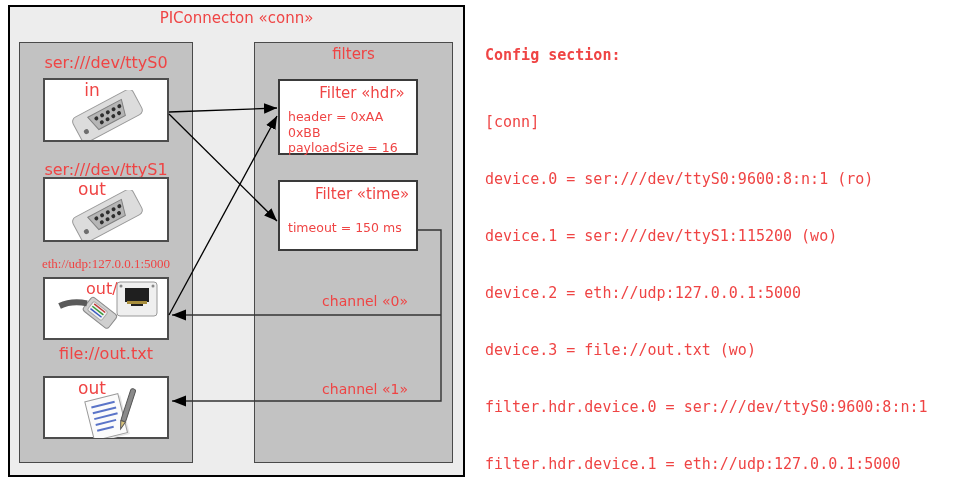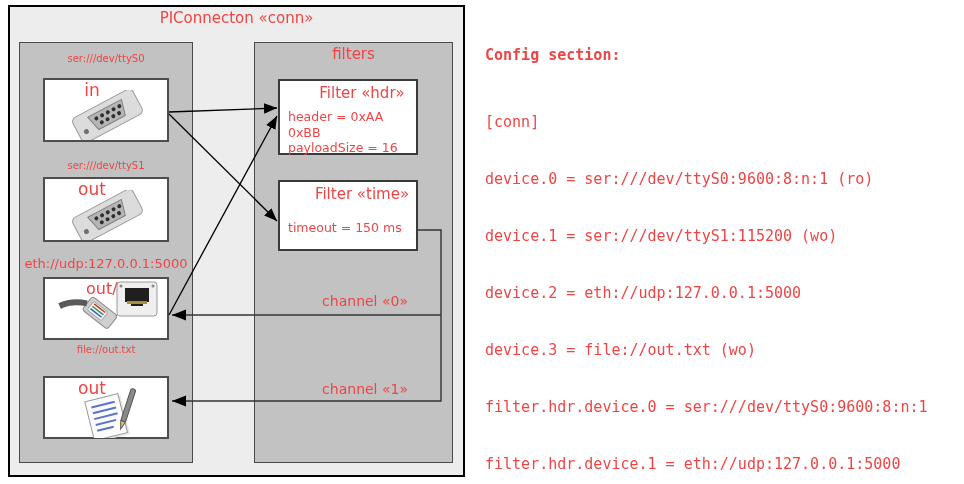--- a/index.html
+++ b/index.html
@@ -20,23 +20,23 @@
     position:absolute; background:#c2c2c2; border:1px solid #4a4a4a;
   }
   .devices-panel { left:19px; top:42px; width:174px; height:421px; }
   .filters-panel { left:254px; top:42px; width:199px; height:421px; }
   .filters-title {
     position:absolute; left:254px; top:45px; width:199px;
     text-align:center; font-size:15px;
   }
   .dev-label {
     position:absolute; left:19px; width:174px; text-align:center;
-    font-size:10px; white-space:nowrap;
-  }
-  .dev-label.small { font-size:13px; }
+    font-size:16px; white-space:nowrap;
+  }
+  .dev-label.small { font-size:13px;font-family:Liberation Serif, serif; }
   .dev-box {
     position:absolute; left:43px; width:126px;
     background:#ffffff; border:2px solid #4d4d4d;padding-left:20px;
   }
   .port-label {
     position:absolute; left:0; top:0; width:100%; text-align:center;
     padding-right:28px; font-size:17px; line-height:20px;
   }
   .port-label.topleft {
     text-align:left; padding:0 0 0 5px; font-size:16px;margin-left:36px;

